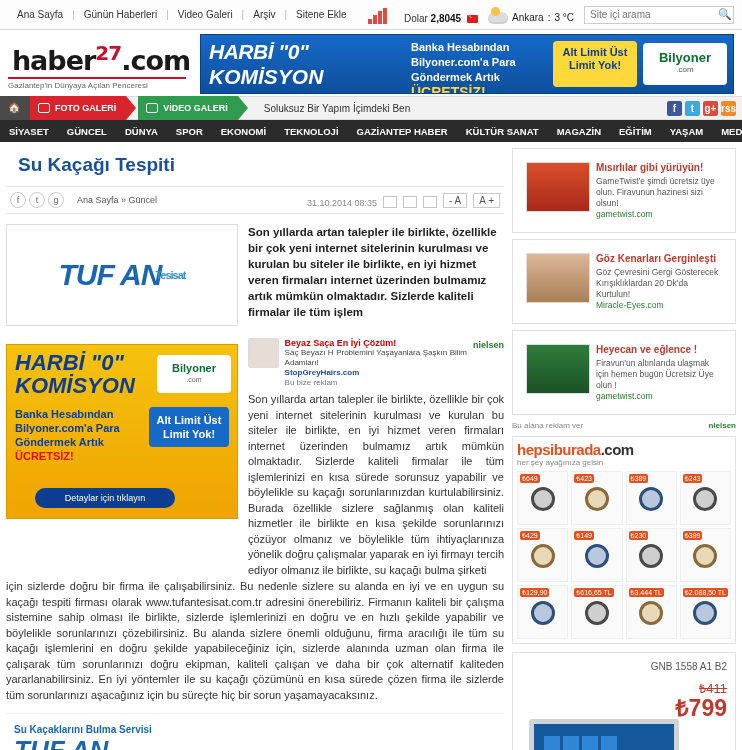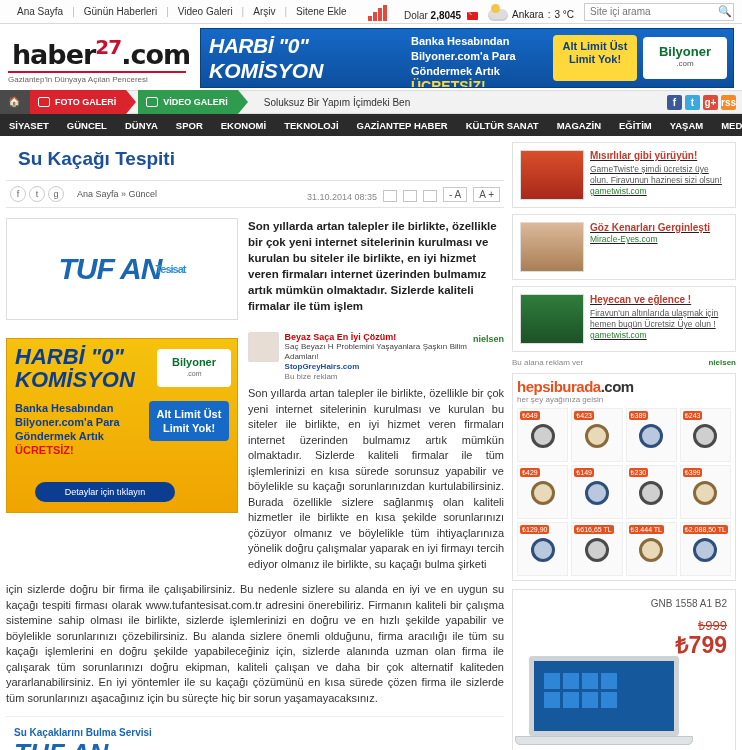--- a/index.html
+++ b/index.html
@@ -9,21 +9,21 @@
     background: #fff;
     font-family: "Liberation Sans", sans-serif;
     font-size: 11px;
     color: #222;
     overflow: hidden;
   }
   .page { width: 742px; height: 750px; position: relative; background: #fff; }
 
   
   .topbar {
-    height: 24px;
+    height: 30px;
     border-bottom: 1px solid #d8d8d8;
     background: #fdfdfd;
     display: flex;
     align-items: center;
     padding: 0 8px;
     font-size: 10px;
   }
   .topbar a {
     color: #333; text-decoration: none;
     padding: 0 9px;
@@ -225,32 +225,32 @@
   .author-row{ display:flex; gap:6px; margin-top:2px; }
   .author-pic{ width:36px;height:30px;background:#e8ddd4;border:1px solid #ddd;border-radius:2px;}
   .author-text{ font-size:8px; line-height:10px; color:#444;}
   .author-text .an{ color:#c00; font-weight:bold; font-size:9px;}
   .author-text .ad{ color:#777; }
   .author-text .alink{ color:#1a4f9c; font-weight:bold;}
   .nielsen{ margin-left:auto; color:#2a7d2e; font-size:9px; font-weight:bold;}
 
   .body-col{ flex:1; font-size:11px; line-height:15.5px; color:#333; text-align:justify;}
   .body-full{
-    font-size:11px; line-height:15.5px; color:#333; text-align:justify; margin-top:10px;
+    font-size:11px; line-height:15.5px; color:#333; text-align:justify; margin-top:1px;
   }
 
   .bottom-banner{
     margin-top:10px; height: 62px; border-top:1px solid #eee; position:relative;
     display:flex; align-items:center; gap:8px; padding-left:8px;
   }
   .bb-title{ font-size:10px; color:#1a66b3; font-weight:bold;}
   .bb-logo{ font-size:26px; color:#1a66b3; font-weight:bold; font-style:italic;}
 
   
-  .adtext{ border:1px solid #e0e0e0; margin-bottom:6px; display:flex; gap:6px; padding:7px;text-decoration:underline;}
+  .adtext{ border:1px solid #e0e0e0; margin-bottom:6px; display:flex; gap:6px; padding:13px;}
   .adthumb{ width:64px; height:50px; border:1px solid #ddd; flex:none; overflow:hidden;}
   .ad-t{ font-size:10px; font-weight:bold; color:#c0392b; line-height:12px;}
   .ad-b{ font-size:8.5px; color:#555; line-height:11px; margin-top:2px;}
   .ad-u{ font-size:8.5px; color:#2a7d2e; }
   .adnote{ font-size:8px; color:#888; display:flex; align-items:center; gap:4px; margin:2px 0 6px 0;}
 
   .hepsi{
     border:1px solid #e2e2e2; background:#fff; padding:4px;
   }
   .hepsi-head{ font-size:15px; font-weight:bold; color:#e4501e; letter-spacing:-.5px;}
@@ -481,20 +481,21 @@
           <div class="ad-t">Mısırlılar gibi yürüyün!</div>
           <div class="ad-b">GameTwist'e şimdi ücretsiz üye olun. Firavunun hazinesi sizi olsun!</div>
           <div class="ad-u">gametwist.com</div>
         </div>
       </div>
 
       <div class="adtext">
         <div class="adthumb" style="background:linear-gradient(#dcb89a,#a97f55)"></div>
         <div>
           <div class="ad-t">Göz Kenarları Gerginleşti</div>
+          <div class="ad-b">Göz Çevresini Gergi Gösterecek Kırışıklıklardan 20 Dk'da Kurtulun!</div>
           <div class="ad-u">Miracle-Eyes.com</div>
         </div>
       </div>
 
       <div class="adtext">
         <div class="adthumb" style="background:linear-gradient(#2f7d3b,#1c5227)"></div>
         <div>
           <div class="ad-t">Heyecan ve eğlence !</div>
           <div class="ad-b">Firavun'un altınlarıda ulaşmak için hemen bugün Ücretsiz Üye olun !</div>
           <div class="ad-u">gametwist.com</div>
@@ -559,21 +560,21 @@
           <div class="cell c3">
               <span class="price">₺2.088,50 TL</span>
               <span class="watch"></span>
             </div>
         </div>
       </div>
 
       <div class="laptop-ad">
         <div class="la-code">GNB 1558 A1 B2</div>
         <div class="la-price">
-          <div class="la-old">₺999</div>
+          <div class="la-old">₺411</div>
           <div class="la-new">₺799</div>
         </div>
         <div class="laptop">
           <div class="screen">
             <div class="tiles">
               <i></i>
                 <i></i>
                 <i></i>
                 <i></i>
                 <i></i>

